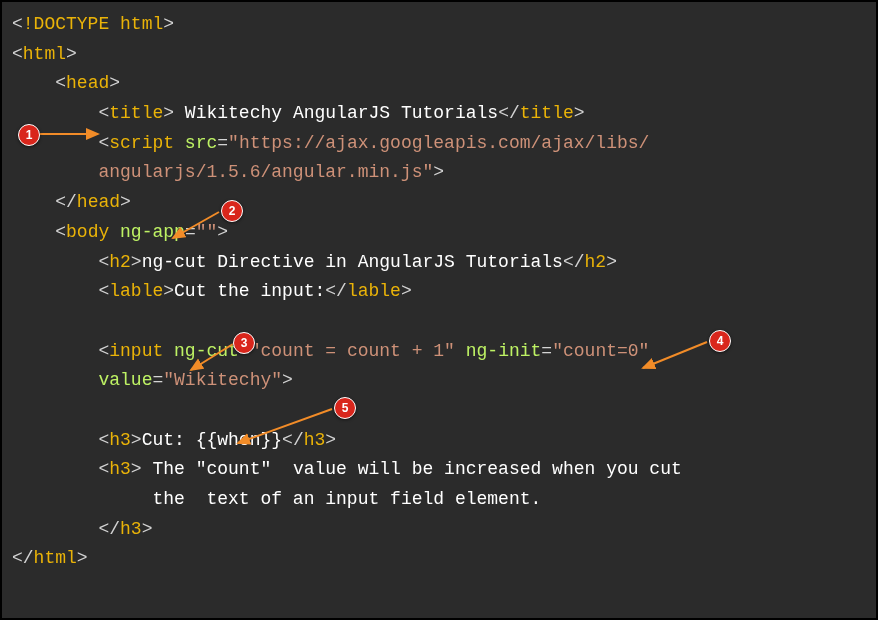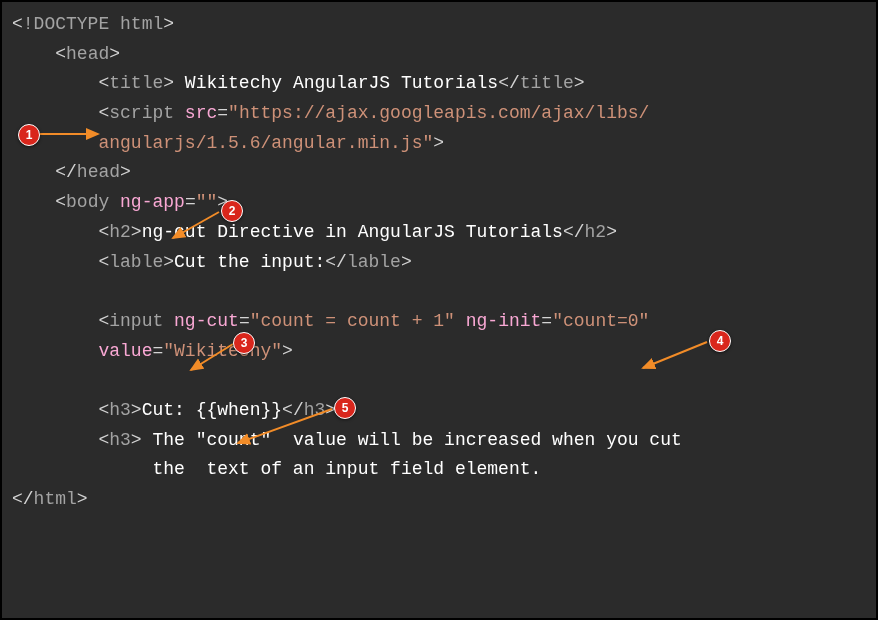--- a/index.html
+++ b/index.html
@@ -18,22 +18,22 @@
     padding: 8px 10px;
     position: relative;
     border: 2px solid #000;
     background: #2b2b2b;
     overflow: hidden;
   }
   .line {
     white-space: pre;
   }
   .tag-bracket { color: #d4d4d4; }
-  .tag-name { color: #a3a3a3; }
-  .attr-name { color: #f9a8d4; }
+  .tag-name { color: #eab308; }
+  .attr-name { color: #bef264; }
   .attr-value { color: #ce9178; }
   .text { color: #ffffff; }
   .badge {
     position: absolute;
     width: 20px;
     height: 20px;
     background: #d9261c;
     border: 1.5px solid #fff;
     border-radius: 50%;
     color: #fff;
@@ -98,20 +98,21 @@
     <defs>
         <marker id="ah5" markerWidth="8" markerHeight="8" refX="6" refY="3" orient="auto">
           <polygon points="0 0, 7 3, 0 6" fill="#f28c28"></polygon>
         </marker>
       </defs>
     <line x1="102" y1="2" x2="8" y2="36" stroke="#f28c28" stroke-width="2" marker-end="url(#ah5)"></line>
   </svg>
 
   <div class="line"><span class="tag-bracket">&lt;</span><span class="tag-name">!DOCTYPE html</span><span class="tag-bracket">&gt;</span></div>
 
+  <div class="line"><span class="tag-bracket">&lt;</span><span class="tag-name">html</span><span class="tag-bracket">&gt;</span></div>
 
   <div class="line">    <span class="tag-bracket">&lt;</span><span class="tag-name">head</span><span class="tag-bracket">&gt;</span></div>
 
   <div class="line">        <span class="tag-bracket">&lt;</span><span class="tag-name">title</span><span class="tag-bracket">&gt;</span><span class="text"> Wikitechy AngularJS Tutorials</span><span class="tag-bracket">&lt;/</span><span class="tag-name">title</span><span class="tag-bracket">&gt;</span></div>
 
   <div class="line">        <span class="tag-bracket">&lt;</span><span class="tag-name">script</span> <span class="attr-name">src</span><span class="tag-bracket">=</span><span class="attr-value">"https://ajax.googleapis.com/ajax/libs/</span></div>
 
   <div class="line">        <span class="attr-value">angularjs/1.5.6/angular.min.js"</span><span class="tag-bracket">&gt;</span></div>
 
 
@@ -130,17 +131,18 @@
   <div class="line">        <span class="attr-name">value</span><span class="tag-bracket">=</span><span class="attr-value">"Wikitechy"</span><span class="tag-bracket">&gt;</span></div>
 
   <div class="line"> </div>
 
   <div class="line">        <span class="tag-bracket">&lt;</span><span class="tag-name">h3</span><span class="tag-bracket">&gt;</span><span class="text">Cut: {{when}}</span><span class="tag-bracket">&lt;/</span><span class="tag-name">h3</span><span class="tag-bracket">&gt;</span></div>
 
   <div class="line">        <span class="tag-bracket">&lt;</span><span class="tag-name">h3</span><span class="tag-bracket">&gt;</span><span class="text"> The "count"  value will be increased when you cut</span></div>
 
   <div class="line">             <span class="text">the  text of an input field element.</span></div>
 
+  <div class="line">        <span class="tag-bracket">&lt;/</span><span class="tag-name">h3</span><span class="tag-bracket">&gt;</span></div>
 
 
   <div class="line"><span class="tag-bracket">&lt;/</span><span class="tag-name">html</span><span class="tag-bracket">&gt;</span></div>
 
 </div>
 
 </body></html>

